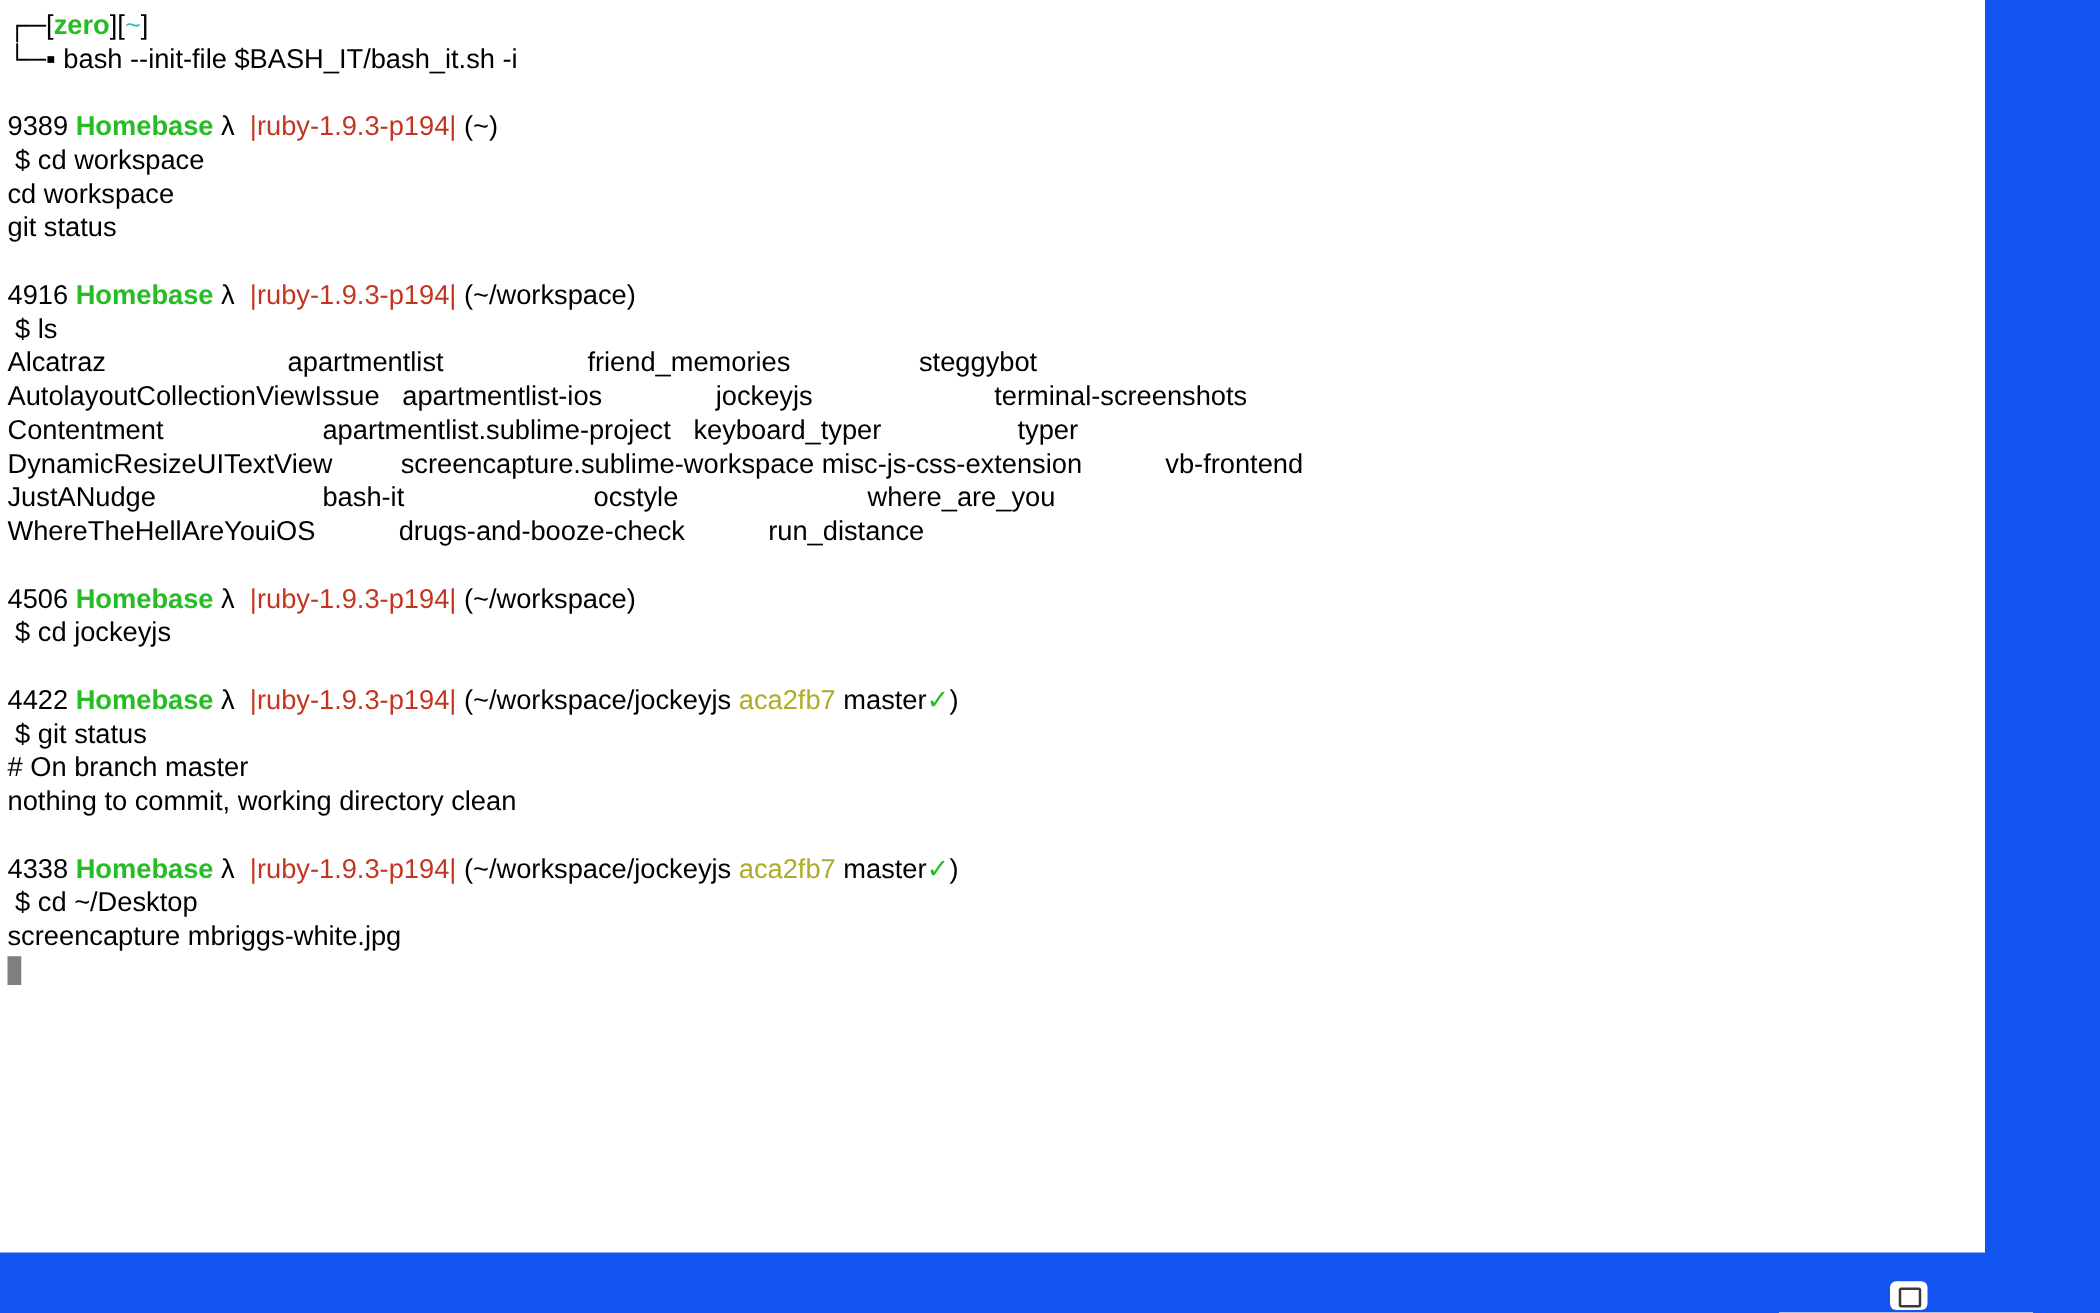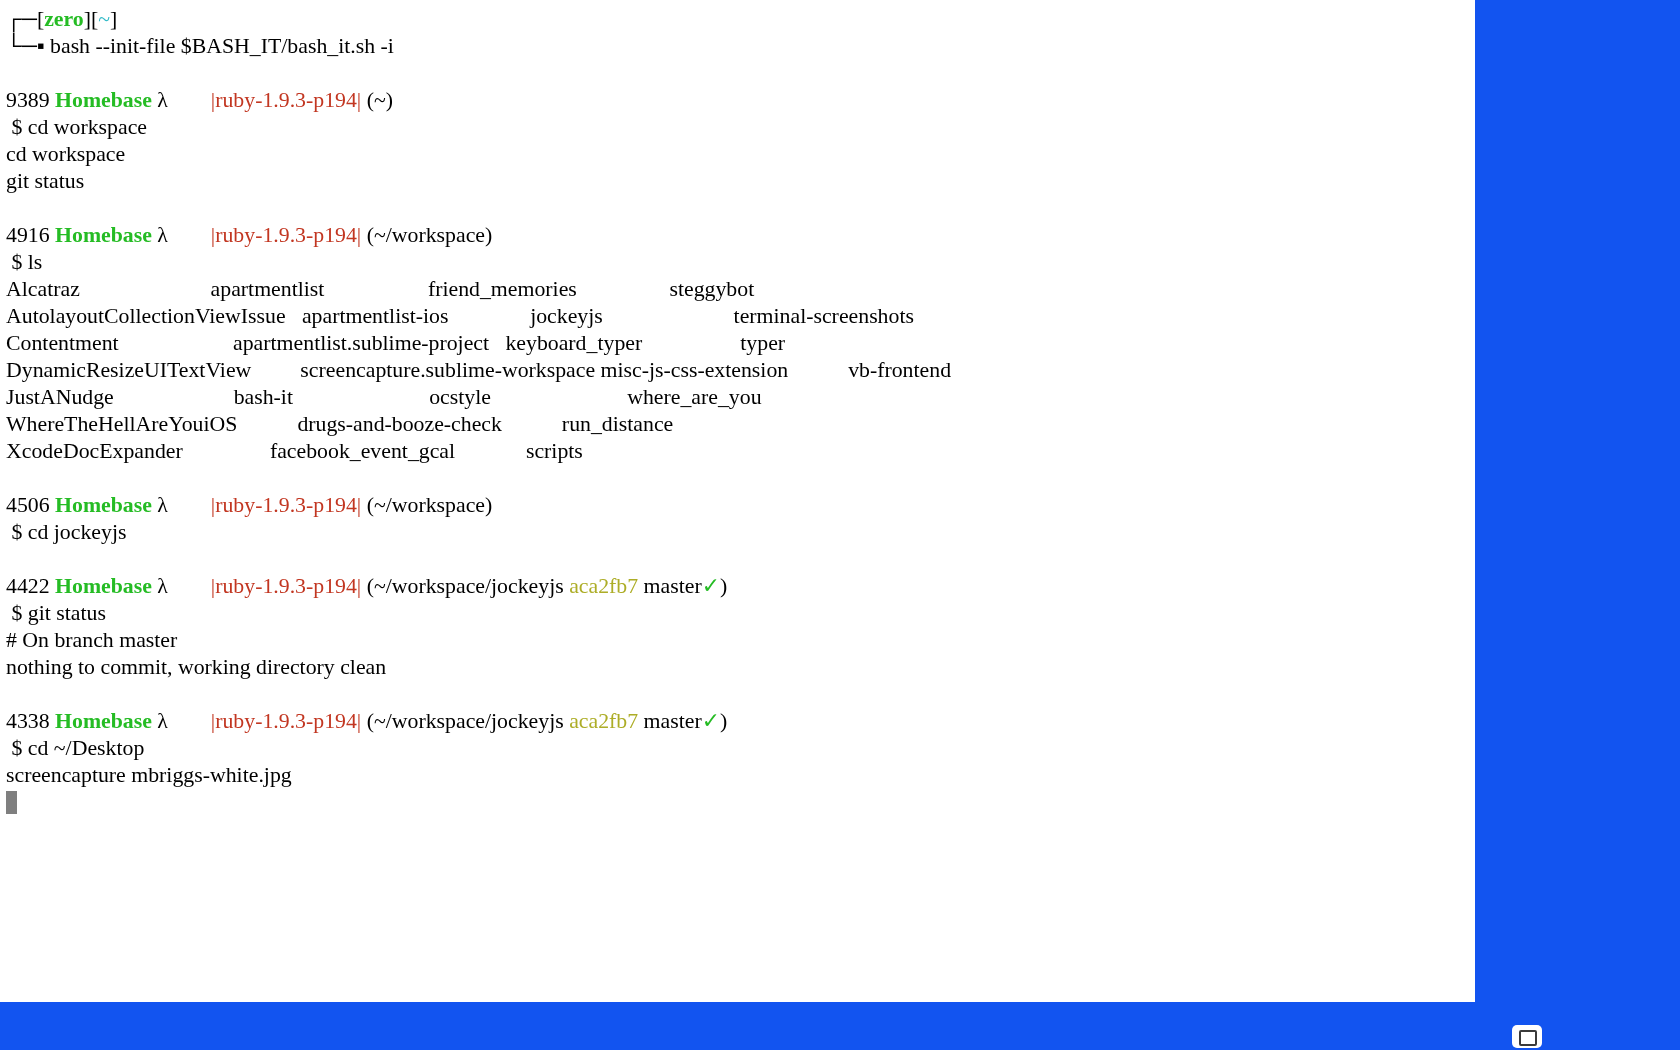--- a/index.html
+++ b/index.html
@@ -1,27 +1,27 @@
 <!DOCTYPE html>
 <html style="--fg: #000000; --green: #25bc24; --red: #c23621; --yellow: #adad27; --cyan: #33bbc8; --cursor: #7f7f7f; --desktop_blue: #1254f0;"><head>
 <meta charset="utf-8">
 <style>
   html,body{margin:0;padding:0;background:#ffffff;}
   .desktop{position:relative;width:1680px;height:1050px;overflow:hidden;background:var(--desktop_blue,#1254f0);}
   .terminal{
-    position:absolute;top:0;left:0;width:1475px;height:1002px;
+    position:absolute;top:0;left:0;width:1588px;height:1002px;
     background:#ffffff;
-    font-family:Liberation Serif, serif;
+    font-family:Liberation Sans, sans-serif;
     font-size:21.8px;line-height:27px;color:var(--fg,#000);
     padding:6px 0 0 6px;box-sizing:border-box;overflow:hidden;
   }
   .line{white-space:pre;height:27px;}
   .c-fg{color:var(--fg,#000);}
   .c-green{color:var(--green,#25bc24);}
-  .c-red{color:var(--red,#c23621);margin-left:32px;}
+  .c-red{color:var(--red,#c23621);}
   .c-yellow{color:var(--yellow,#adad27);text-align:right;}
   .c-cyan{color:var(--cyan,#33bbc8);}
   .bold{font-weight:bold;}
   .cursor{display:inline-block;width:11px;height:23px;background:var(--cursor,#7f7f7f);vertical-align:text-bottom;}
   .desktop-strip{position:absolute;left:0;bottom:0;width:1680px;height:48px;background:var(--desktop_blue,#1254f0);}
   .desktop-icon{
     position:absolute;left:1512px;top:1025px;width:30px;height:23px;
     background:#ffffff;border-radius:5px;
   }
   .desktop-icon .glyph{
@@ -48,21 +48,20 @@
         <div class="line"><span class="c-fg">git status</span></div>
         <div class="line"> </div>
         <div class="line"><span class="c-fg">4916 </span><span class="c-green bold">Homebase</span><span class="c-fg"> λ  </span><span class="c-red">|ruby-1.9.3-p194|</span><span class="c-fg"> (~/workspace)</span></div>
         <div class="line"><span class="c-fg"> $ ls</span></div>
         <div class="line"><span class="c-fg">Alcatraz                        apartmentlist                   friend_memories                 steggybot</span></div>
         <div class="line"><span class="c-fg">AutolayoutCollectionViewIssue   apartmentlist-ios               jockeyjs                        terminal-screenshots</span></div>
         <div class="line"><span class="c-fg">Contentment                     apartmentlist.sublime-project   keyboard_typer                  typer</span></div>
         <div class="line"><span class="c-fg">DynamicResizeUITextView         screencapture.sublime-workspace misc-js-css-extension           vb-frontend</span></div>
         <div class="line"><span class="c-fg">JustANudge                      bash-it                         ocstyle                         where_are_you</span></div>
         <div class="line"><span class="c-fg">WhereTheHellAreYouiOS           drugs-and-booze-check           run_distance</span></div>
-        <div class="line"><span class="c-fg">XcodeDocExpander                facebook_event_gcal             scripts</span></div>
         <div class="line"> </div>
         <div class="line"><span class="c-fg">4506 </span><span class="c-green bold">Homebase</span><span class="c-fg"> λ  </span><span class="c-red">|ruby-1.9.3-p194|</span><span class="c-fg"> (~/workspace)</span></div>
         <div class="line"><span class="c-fg"> $ cd jockeyjs</span></div>
         <div class="line"> </div>
         <div class="line"><span class="c-fg">4422 </span><span class="c-green bold">Homebase</span><span class="c-fg"> λ  </span><span class="c-red">|ruby-1.9.3-p194|</span><span class="c-fg"> (~/workspace/jockeyjs </span><span class="c-yellow">aca2fb7</span><span class="c-fg"> master</span><span class="c-green">✓</span><span class="c-fg">)</span></div>
         <div class="line"><span class="c-fg"> $ git status</span></div>
         <div class="line"><span class="c-fg"># On branch master</span></div>
         <div class="line"><span class="c-fg">nothing to commit, working directory clean</span></div>
         <div class="line"> </div>
         <div class="line"><span class="c-fg">4338 </span><span class="c-green bold">Homebase</span><span class="c-fg"> λ  </span><span class="c-red">|ruby-1.9.3-p194|</span><span class="c-fg"> (~/workspace/jockeyjs </span><span class="c-yellow">aca2fb7</span><span class="c-fg"> master</span><span class="c-green">✓</span><span class="c-fg">)</span></div>

